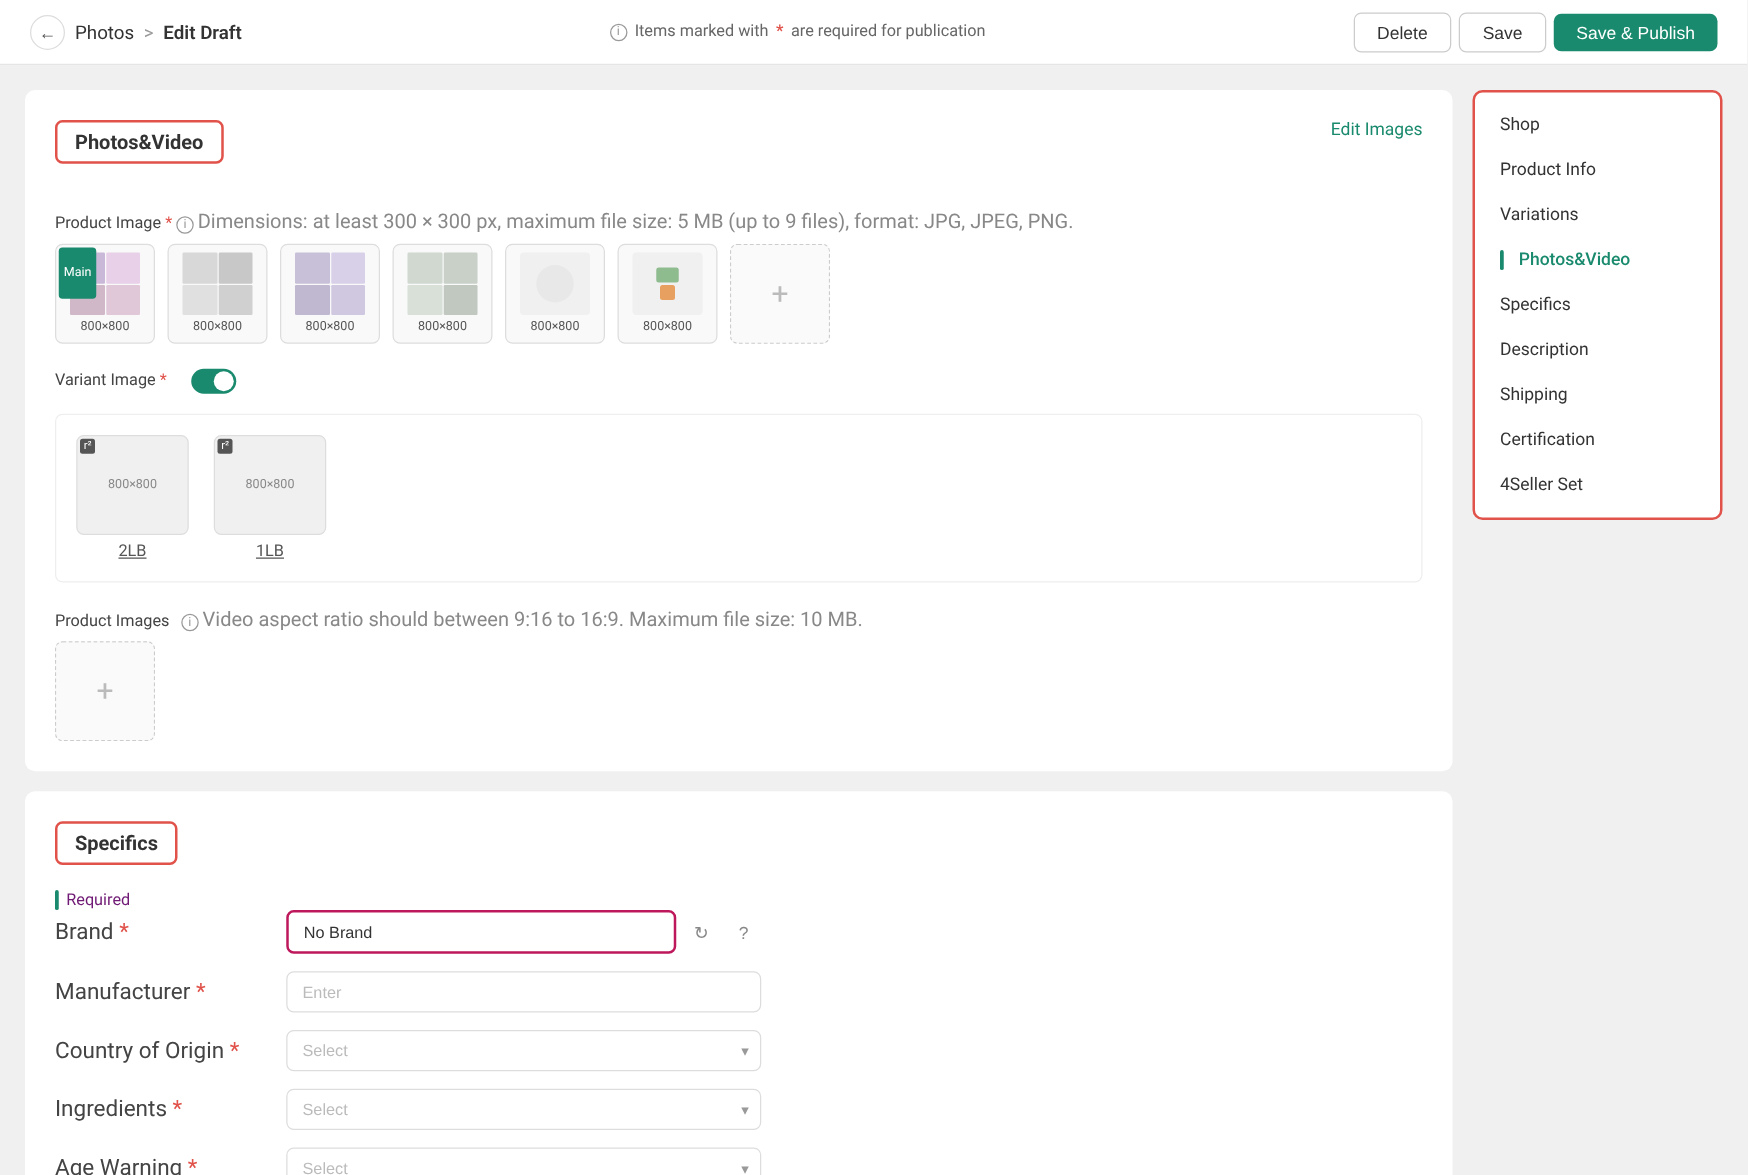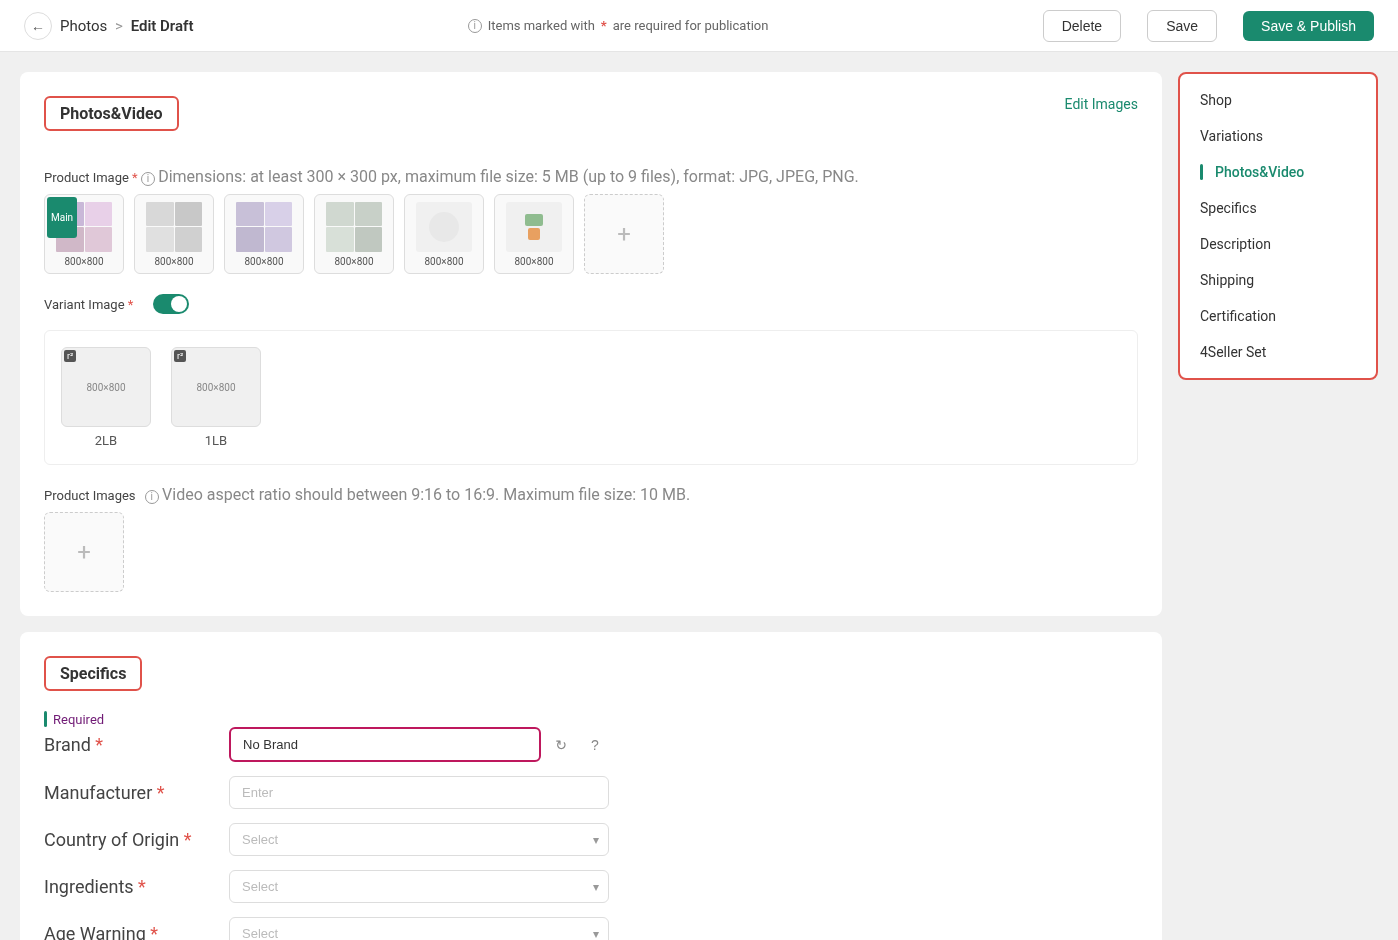--- a/index.html
+++ b/index.html
@@ -11,21 +11,21 @@
       padding: 12px 24px; background: #fff; border-bottom: 1px solid #e5e5e5;
       height: 52px;
     }
     .header-left { display: flex; align-items: center; gap: 8px; }
     .back-btn { width: 28px; height: 28px; border-radius: 50%; border: 1px solid #ddd; background: #fff; cursor: pointer; display: flex; align-items: center; justify-content: center; font-size: 14px; color: #555; }
     .breadcrumb { font-size: 15px; color: #333; }
     .breadcrumb .sep { color: #999; margin: 0 4px; }
     .breadcrumb .current { font-weight: 600; }
     .header-center { display: flex; align-items: center; gap: 6px; font-size: 13px; color: #666; }
     .required-star { color: #e0524a; font-weight: bold; }
-    .header-right { display: flex; align-items: center; gap: 26px; }
+    .header-right { display: flex; align-items: center; gap: 6px; }
     .btn-delete { padding: 7px 18px; border: 1px solid #ccc; background: #fff; border-radius: 6px; cursor: pointer; font-size: 14px; color: #333; }
     .btn-save { padding: 7px 18px; border: 1px solid #ccc; background: #fff; border-radius: 6px; cursor: pointer; font-size: 14px; color: #333; }
     .btn-publish { padding: 7px 18px; border: none; background: #1a8a6e; border-radius: 6px; cursor: pointer; font-size: 14px; color: #fff; font-weight: 500; }
 
     
     .layout { display: flex; gap: 16px; padding: 20px; min-height: calc(100vh - 52px); }
     .main-content { flex: 1; display: flex; flex-direction: column; gap: 16px; }
     .sidebar { width: 200px; flex-shrink: 0; }
 
     
@@ -72,21 +72,21 @@
     }
 
     
     .variant-row { display: flex; align-items: center; gap: 10px; margin-bottom: 16px; }
     .toggle-switch { display: inline-flex; width: 36px; height: 20px; border-radius: 10px; background: #1a8a6e; position: relative; cursor: pointer; }
     .toggle-switch::after { content: ''; position: absolute; width: 16px; height: 16px; background: #fff; border-radius: 50%; top: 2px; right: 2px; }
 
     .variant-images { display: flex; gap: 20px; padding: 16px; border: 1px solid #eee; border-radius: 6px; margin-bottom: 20px; }
     .variant-item { display: flex; flex-direction: column; align-items: center; gap: 6px; }
     .variant-img { width: 90px; height: 80px; border: 1px solid #ddd; border-radius: 6px; background: #f0f0f0; display: flex; align-items: center; justify-content: center; font-size: 10px; color: #888; position: relative; }
-    .variant-label { font-size: 13px; color: #555; }
+    .variant-label { font-size: 13px; color: #555; text-decoration: underline; }
 
     
     .video-add-btn {
       width: 80px; height: 80px; border: 1px dashed #ccc; border-radius: 6px;
       display: flex; align-items: center; justify-content: center; cursor: pointer;
       font-size: 24px; color: #bbb; background: #fafafa;
     }
 
     
     .required-label { display: flex; align-items: center; gap: 6px; font-size: 13px; color: #701a75; margin-bottom: 0; }
@@ -330,20 +330,23 @@
     </div>
 
   </div>
 
   <div class="sidebar">
     <div class="sidebar-panel">
       <div class="sidebar-item">
         <span>Shop</span>
       </div>
       <div class="sidebar-item">
+        <span>Product Info</span>
+      </div>
+      <div class="sidebar-item">
         <span>Variations</span>
       </div>
       <div class="sidebar-item active">
         <span>Photos&amp;Video</span>
       </div>
       <div class="sidebar-item">
         <span>Specifics</span>
       </div>
       <div class="sidebar-item">
         <span>Description</span>

